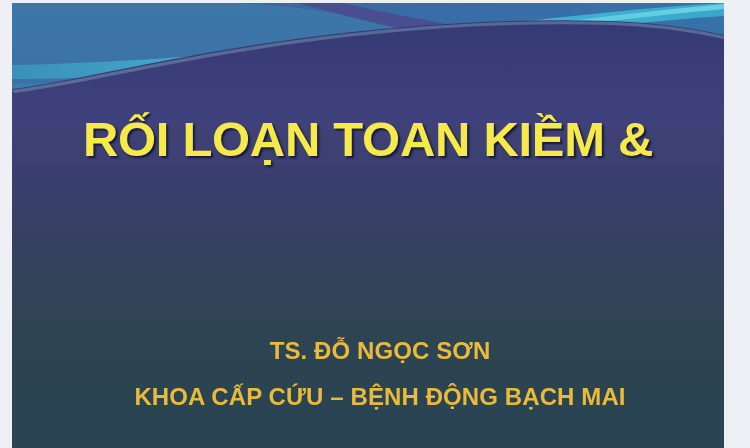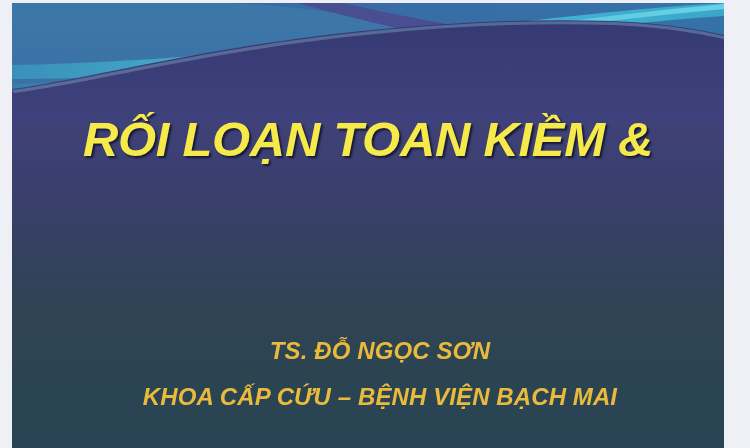--- a/index.html
+++ b/index.html
@@ -14,21 +14,20 @@
     font-family: "Liberation Sans", sans-serif;
   }
 
   #slide-frame {
     position: absolute;
     left: 0;
     top: 0;
     width: 750px;
     height: 376px;
     background: #eef0f5;
-    font-style: italic;
   }
 
   
   #slide {
     position: absolute;
     left: 12px;
     top: 3px;
     width: 712px;
     height: 445px;
     overflow: hidden;
@@ -149,17 +148,17 @@
                  C473,18 344,30 234,48 C134,64 63,82 2,90 Z" fill="#9fd8e6" opacity="0.30"></path>
       </svg>
     </div>
 
     <div id="title-block">
       <span class="title-line">RỐI LOẠN TOAN KIỀM &amp;</span>
     </div>
 
     <div id="subtitle-block">
       <span class="subtitle-line">TS. ĐỖ NGỌC SƠN</span>
-      <span class="subtitle-line">KHOA CẤP CỨU – BỆNH VIỆN BẠCH MAI</span>
+      <span class="subtitle-line">KHOA CẤP CỨU – BỆNH ĐỘNG BẠCH MAI</span>
     </div>
 
   </div>
 </div>
 
 </body></html>

